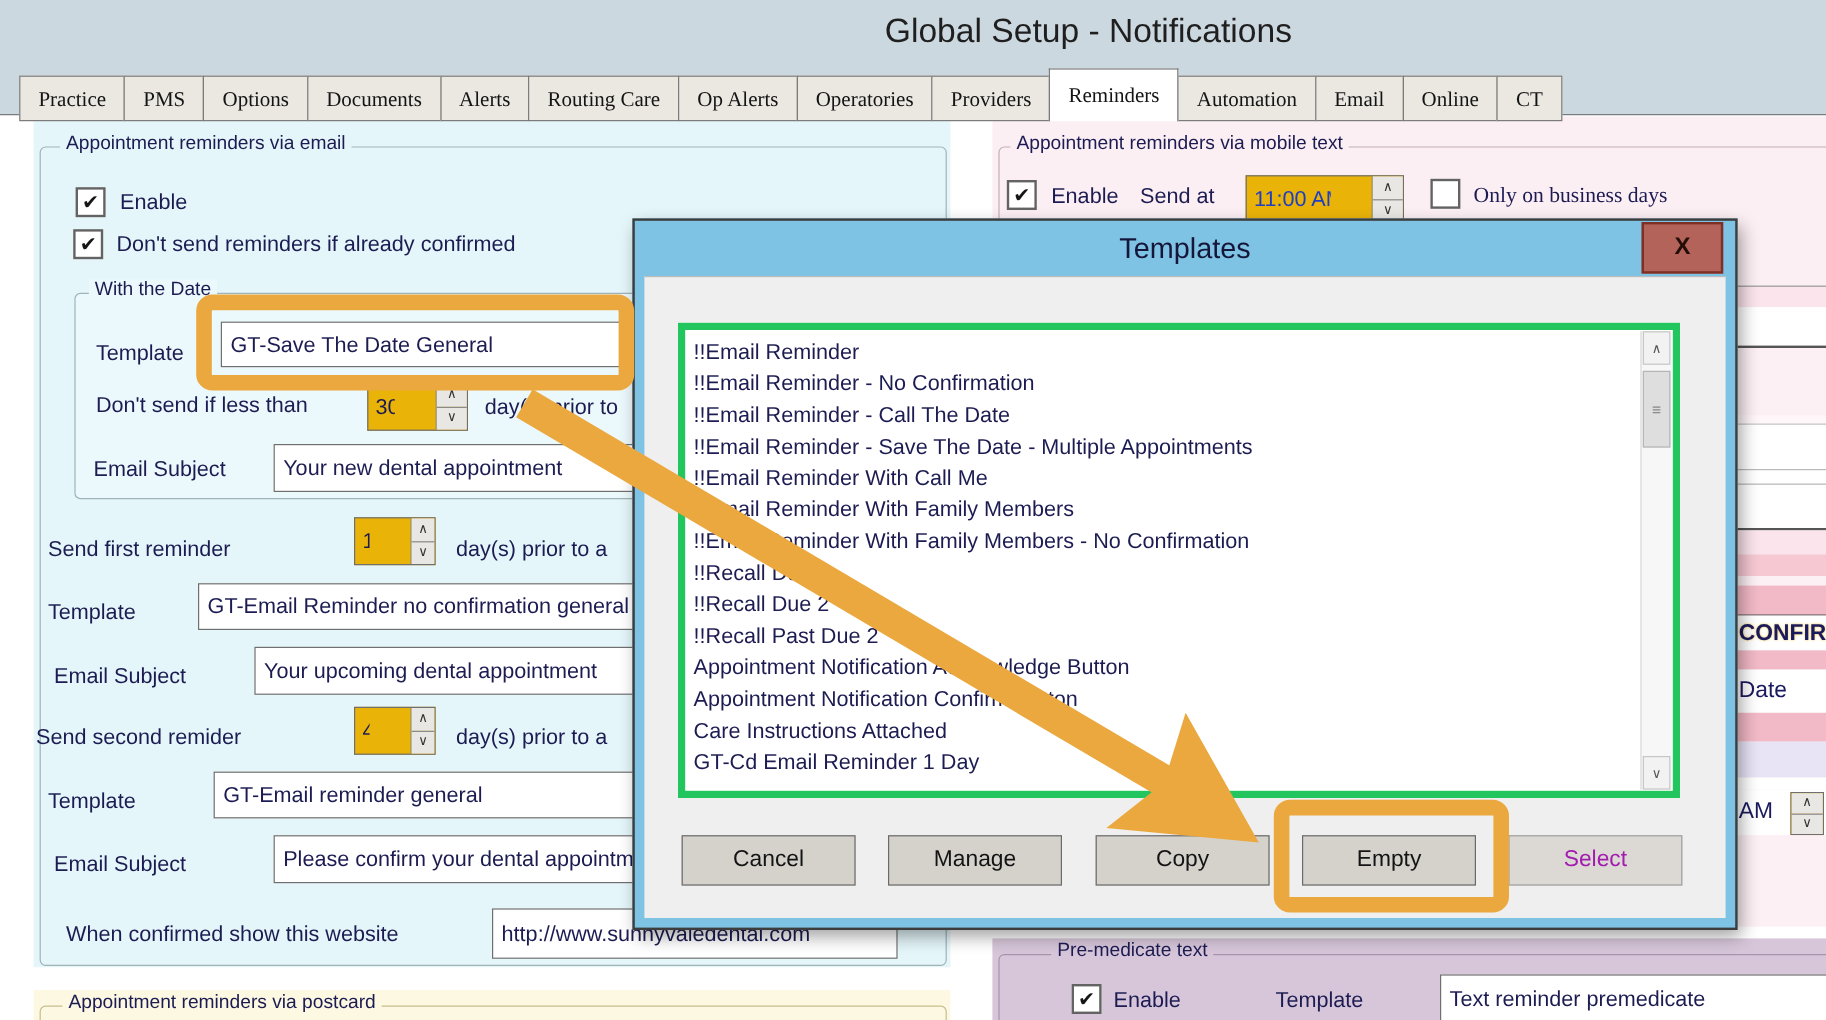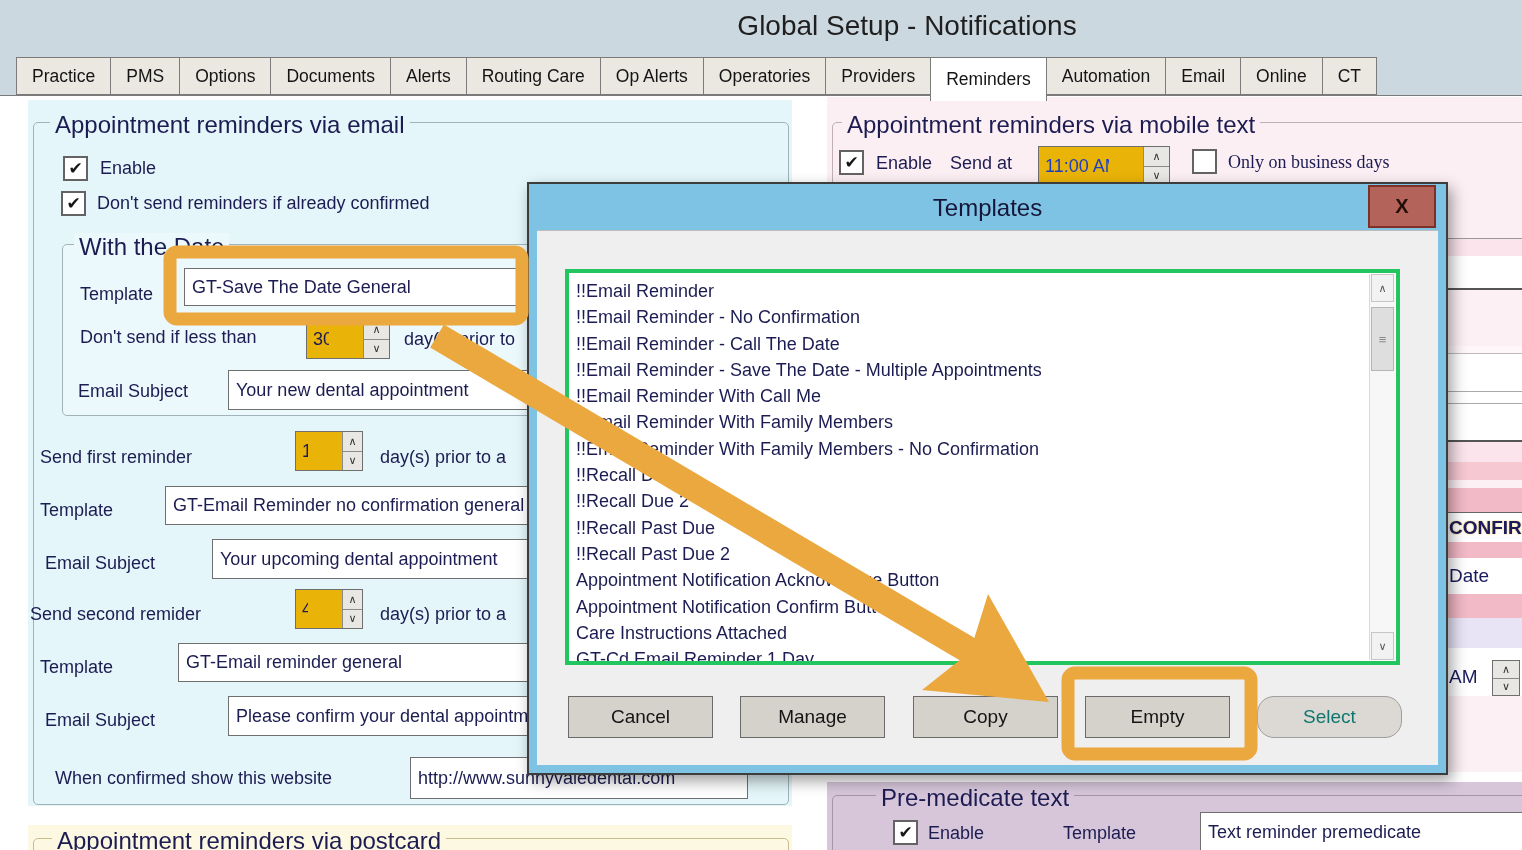--- a/index.html
+++ b/index.html
@@ -3,34 +3,34 @@
 <meta charset="utf-8">
 <style>
   html,body{margin:0;padding:0;background:#9aa4aa;}
   .page{position:relative;width:1522px;height:850px;overflow:hidden;background:#ffffff;
         font-family:"Liberation Sans","DejaVu Sans",sans-serif;color:#1c1c52;}
   
   .chrome{position:absolute;left:0;top:0;right:0;height:96px;background:#ccd8df;}
   .win-title{position:absolute;left:0;right:0;top:10px;text-align:center;font-size:28px;color:#1f1f1f;
              transform:translateX(146px);white-space:nowrap;}
   .tabline{position:absolute;left:0;top:95px;width:100%;height:1px;background:#7b7b7b;z-index:1;}
-  .tabs{position:absolute;left:17px;top:57px;display:flex;align-items:flex-start;z-index:2;}
+  .tabs{position:absolute;left:17px;top:57px;display:flex;align-items:flex-end;z-index:2;font-family:Liberation Serif, serif;}
   .tab{height:36px;border:1px solid #7b7b7b;margin-left:-1px;background:#ebe8e2;display:flex;align-items:center;
        padding:0 15px;font-size:17.5px;color:#141414;white-space:nowrap;cursor:default;}
   .tab.active{height:43px;background:#ffffff;border-bottom:none;position:relative;z-index:3;}
   
   .panel{position:absolute;}
   .p-cyan{background:#e4f6fa;}
   .p-pink{background:#fceff4;}
   .p-yellow{background:#fcf8e2;}
   .p-purple{background:#d7c6da;}
   .gborder{position:absolute;border:1px solid #9fb3b8;border-radius:5px;background:transparent;}
   .gborder.pinkb{border-color:#c2aeb6;}
   .gborder.purpleb{border-color:#a793ab;}
-  .cap{position:absolute;font-size:24px;color:#1c1c52;padding:0 5px;white-space:nowrap;z-index:2;}
+  .cap{position:absolute;font-size:16px;color:#1c1c52;padding:0 5px;white-space:nowrap;z-index:2;}
   .cap-cyan{background:#e4f6fa;} .cap-cyan2{background:#ecf9fc;}
   .cap-pink{background:#fceff4;} .cap-yellow{background:#fcf8e2;} .cap-purple{background:#d7c6da;}
   .std{position:absolute;background:#ecf9fc;border:1px solid #9fb3b8;border-radius:5px;}
   
   .lbl{position:absolute;font-size:18px;white-space:nowrap;color:#1c1c52;}
   .tb{position:absolute;background:#fff;border:1px solid #6f6f6f;font-size:18px;color:#1c1c52;
       display:flex;align-items:center;padding:0 7px;white-space:nowrap;overflow:hidden;}
   .cb{position:absolute;width:21px;height:21px;background:#fff;border:2px solid #636363;
       display:flex;align-items:center;justify-content:center;font-size:17px;font-weight:700;color:#161616;}
   .spin{position:absolute;display:flex;border:1px solid #6f6f6f;background:#eab308;gap:34px;}
@@ -41,32 +41,32 @@
             font-size:11px;line-height:1;color:#333;cursor:default;}
   .spin .sb + .sb{border-top:1px solid #8a8a8a;}
   
   .dialog{position:absolute;left:527px;top:182px;width:921px;height:593px;background:#7ec3e3;
           border:2px solid #3d3d3d;box-sizing:border-box;z-index:10;box-shadow:4px 6px 14px rgba(0,0,0,.38);}
   .dtitle{position:absolute;left:0;right:0;top:10px;text-align:center;font-size:24px;color:#16163a;}
   .dclose{position:absolute;left:839px;top:1px;width:68px;height:43px;background:#b4635a;border:2px solid #7e2f26;
           box-sizing:border-box;display:flex;align-items:center;justify-content:center;
           font-size:20px;font-weight:700;color:#240f08;cursor:default;}
   .dbody{position:absolute;left:8px;right:8px;top:46px;bottom:8px;background:#efefef;border-top:1px solid #bcbcbc;}
-  .dlist{position:absolute;left:28px;top:38px;width:835px;height:396px;background:#fff;border:4px solid #22c55e;
+  .dlist{position:absolute;left:28px;top:38px;width:835px;height:396px;background:#fff;border:6px solid #22c55e;
          box-sizing:border-box;overflow:hidden;}
   .dlist .items{position:absolute;left:7px;top:5px;right:32px;font-size:18px;line-height:26.3px;color:#1c1c52;white-space:nowrap;}
   .vsb{position:absolute;top:1px;right:1px;bottom:1px;width:25px;background:#f7f7f7;border-left:1px solid #dadada;}
   .vsb .arr{position:absolute;left:1px;right:1px;height:26px;background:#f2f2f2;border:1px solid #c6c6c6;
             display:flex;align-items:center;justify-content:center;font-size:11px;color:#555;}
   .vsb .arr.up{top:0;} .vsb .arr.down{bottom:0;}
   .vsb .thumb{position:absolute;left:1px;right:1px;top:33px;height:62px;background:#dedede;border:1px solid #b5b5b5;
               display:flex;align-items:center;justify-content:center;font-size:13px;color:#8a8a8a;}
   .dbtn{position:absolute;top:465px;width:145px;height:42px;background:#d5d2cc;border:1px solid #6a6a6a;
         box-sizing:border-box;display:flex;align-items:center;justify-content:center;font-size:19px;color:#141414;cursor:default;}
-  .dbtn.disabled{color:#0f766e;background:#dcd9d4;border-color:#9f9f9f;border-radius:17px;}
+  .dbtn.disabled{color:#a21caf;background:#dcd9d4;border-color:#9f9f9f;}
   
   .rfrag{position:absolute;left:1340px;top:238px;width:182px;z-index:5;}
   .rrow{position:relative;width:100%;box-sizing:border-box;}
   .rtxt{font-size:19px;color:#1a1a5e;padding-left:109px;display:flex;align-items:center;height:100%;white-space:nowrap;}
   .rtxt.bold{font-weight:700;text-shadow:0 0 2px #f0c040;}
   
   .overlay{position:absolute;left:0;top:0;width:1522px;height:850px;z-index:50;pointer-events:none;}
 </style>
 </head>
 <body>
@@ -275,21 +275,20 @@
         <div class="items">
           <div>!!Email Reminder</div>
           <div>!!Email Reminder - No Confirmation</div>
           <div>!!Email Reminder - Call The Date</div>
           <div>!!Email Reminder - Save The Date - Multiple Appointments</div>
           <div>!!Email Reminder With Call Me</div>
           <div>!!Email Reminder With Family Members</div>
           <div>!!Email Reminder With Family Members - No Confirmation</div>
           <div>!!Recall Due</div>
           <div>!!Recall Due 2</div>
-          <div>!!Recall Past Due</div>
           <div>!!Recall Past Due 2</div>
           <div>Appointment Notification Acknowledge Button</div>
           <div>Appointment Notification Confirm Button</div>
           <div>Care Instructions Attached</div>
           <div>GT-Cd Email Reminder 1 Day</div>
         </div>
         <div class="vsb">
           <div class="arr up">
               <span>∧</span>
             </div>

